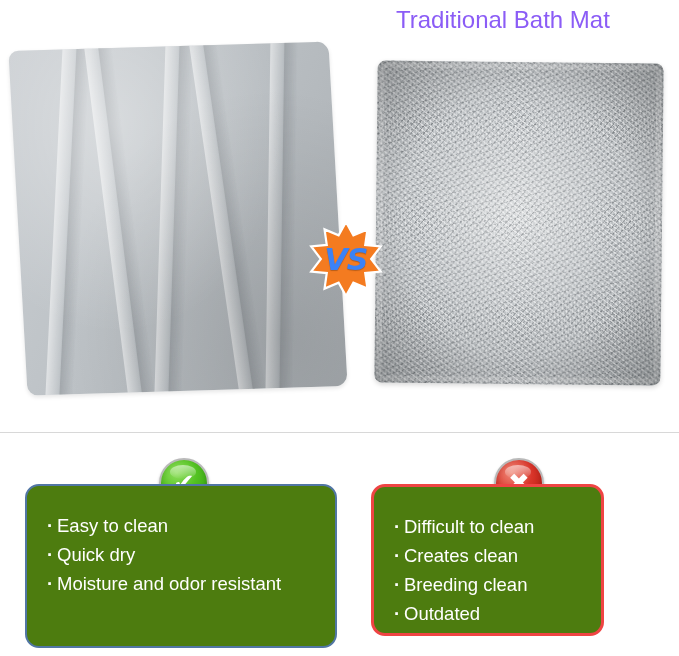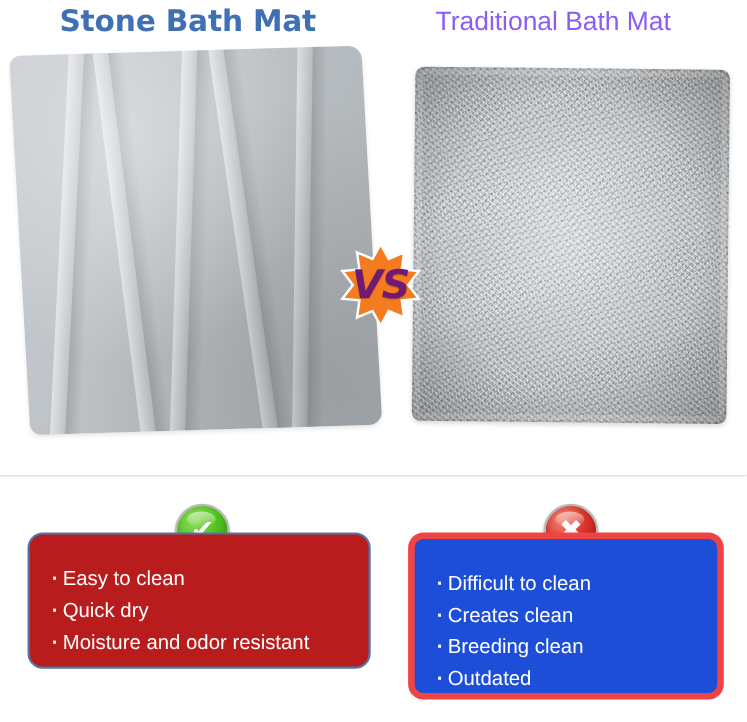--- a/index.html
+++ b/index.html
@@ -150,22 +150,22 @@
   }
   #vs-badge .vs-text {
     position: absolute;
     inset: 0;
     display: flex;
     align-items: center;
     justify-content: center;
     font-family: "DejaVu Sans", sans-serif;
     font-weight: bold;
     font-style: italic;
-    font-size: 36px;
-    color: #701a75;
+    font-size: 30px;
+    color: #3b82f6;
     letter-spacing: -1px;
     text-shadow: 0 1px 1px rgba(0,0,0,0.25);
   }
 
   
   #divider {
     position: absolute;
     left: 0;
     top: 432px;
     width: 679px;
@@ -177,31 +177,31 @@
   .panel {
     position: absolute;
     border-radius: 14px;
     box-sizing: border-box;
     padding: 26px 18px 14px 20px;
   }
   #panel-left {
     left: 25px;
     top: 484px;
     width: 312px;
-    height: 124px;
-    background: #b91c1c;
+    height: 164px;
+    background: #4d7c0f;
     border: 2px solid #5176a4;
   }
   #panel-right {
     left: 371px;
     top: 484px;
-    width: 287px;
+    width: 233px;
     height: 152px;
-    background: #1d4ed8;
-    border: 6px solid #ef4444;
+    background: #4d7c0f;
+    border: 3px solid #ef4444;
   }
   .bullet-list {
     list-style: none;
     margin: 0;
     padding: 0;
   }
   .bullet-list li {
     color: #ffffff;
     font-family: "Liberation Sans", sans-serif;
     font-size: 18.5px;
@@ -257,21 +257,20 @@
     border-radius: 50%;
     background: linear-gradient(180deg, rgba(255,255,255,0.55), rgba(255,255,255,0.02));
     pointer-events: none;
   }
 </style>
 </head>
 <body>
 
 <div id="page">
 
-  <div class="title" id="title-left">Stone Bath Mat</div>
   <div class="title" id="title-right">Traditional Bath Mat</div>
 
   <div class="mat-wrap" id="mat-stone">
     <div class="body">
       <div class="wave" style="left:36px;  transform: rotate(6deg);"></div>
       <div class="wave d" style="left:50px;  transform: rotate(6deg);"></div>
       <div class="wave" style="left:88px;  transform: rotate(-4deg);"></div>
       <div class="wave d" style="left:102px; transform: rotate(-4deg);"></div>
       <div class="wave" style="left:142px; transform: rotate(5deg);"></div>
       <div class="wave d" style="left:156px; transform: rotate(5deg);"></div>

